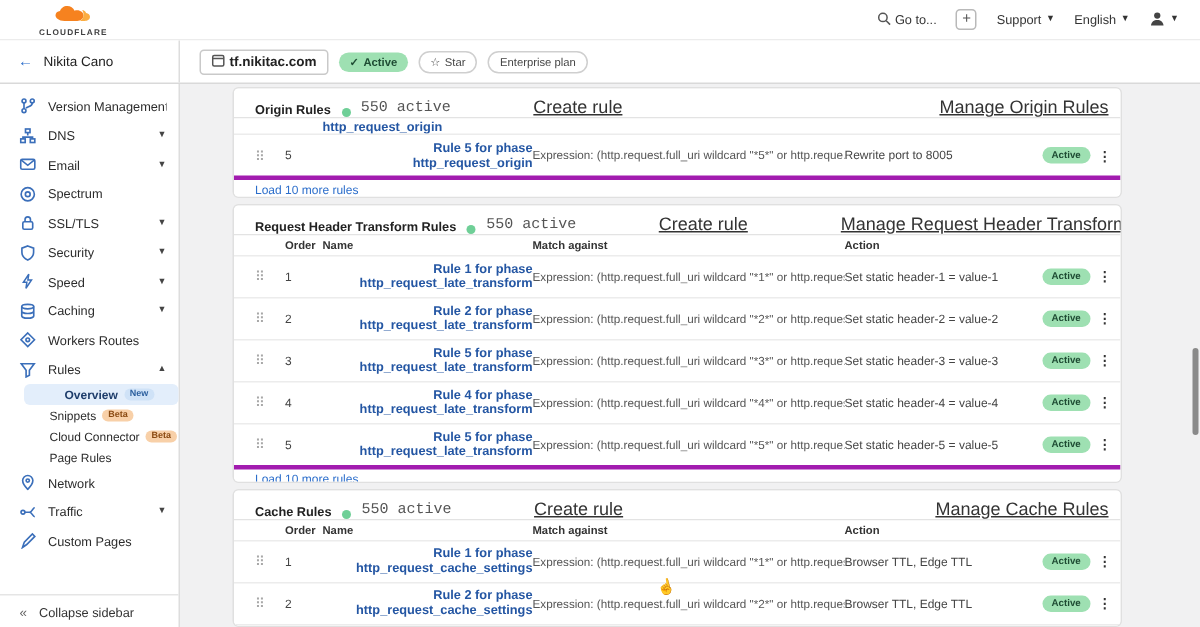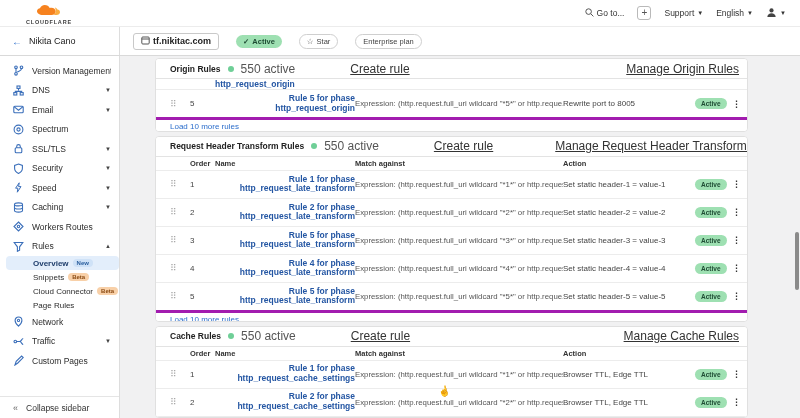--- a/index.html
+++ b/index.html
@@ -23,56 +23,56 @@
   .caret{font-size:6px;color:#333;}
   .plus-btn{width:14px;height:14px;border:1px solid #b9b9b9;border-radius:3px;background:#fff;
     font-size:10px;line-height:12px;text-align:center;color:#555;cursor:pointer;}
 
   
   .siteheader{height:29px;display:flex;border-bottom:1px solid #d9d9d9;background:#fff;}
   .account{width:120px;flex:0 0 120px;border-right:1px solid #ddd;display:flex;align-items:center;
     gap:7px;padding-left:12px;}
   .back-arrow{color:#2c6ecb;font-size:10px;}
   .account-name{font-size:9px;font-weight:normal;color:#222;}
-  .sitebar{flex:1;display:flex;align-items:center;gap:17px;padding-left:13px;}
+  .sitebar{flex:1;display:flex;align-items:center;gap:7px;padding-left:13px;}
   .domainbox{display:flex;align-items:center;gap:3px;border:1px solid #c9c9c9;border-radius:3px;
     background:#fff;padding:2px 7px;font-size:9px;font-weight:bold;color:#222;}
   .pill-badge{display:inline-flex;align-items:center;gap:3px;border-radius:9px;font-size:7.5px;
     padding:2px 7px;white-space:nowrap;}
   .pill-active{background:var(--badge-green-bg);color:var(--badge-green-text);font-weight:bold;}
   .pill-outline{border:1px solid #cfcfcf;background:#fff;color:#444;}
 
   
   .bodyrow{display:flex;height:362px;}
   .sidebar{width:120px;flex:0 0 120px;background:#fff;border-right:1px solid #ddd;
     display:flex;flex-direction:column;padding-top:5px;font-size:8.5px;position:relative;}
   .nav-item{display:flex;align-items:center;gap:8px;height:19.5px;padding:0 8px 0 13px;color:#2b2b2b;cursor:pointer;}
   .nav-item .nicon{width:11px;height:11px;flex:0 0 11px;display:flex;align-items:center;justify-content:center;}
   .nav-item svg{display:block;}
   .nav-label{flex:1;white-space:nowrap;overflow:hidden;}
   .nav-caret{font-size:6px;color:#444;}
   .sub-item{display:flex;align-items:center;gap:4px;height:14px;padding-left:33px;color:#2b2b2b;
     font-size:8px;cursor:pointer;white-space:nowrap;}
-  .sub-item.selected{background:var(--selected-bg);border-radius:4px;margin-left:6px;padding-left:27px;
+  .sub-item.selected{background:var(--selected-bg);border-radius:4px;margin-left:16px;padding-left:27px;
     font-weight:bold;color:#1e3d6b;}
   .mini-badge{font-size:6px;border-radius:6px;padding:1px 4px;font-weight:bold;}
   .mini-new{background:var(--new-bg);color:var(--new-text);}
   .mini-beta{background:var(--beta-bg);color:var(--beta-text);}
   .collapse-row{margin-top:auto;border-top:1px solid #e5e5e5;height:22px;display:flex;
     align-items:center;gap:8px;padding-left:13px;font-size:8.5px;color:#333;cursor:pointer;}
 
   
   .content{flex:1;background:var(--bg-gray);padding:2px 52px 0 35px;display:flex;
     flex-direction:column;gap:4px;overflow:hidden;position:relative;}
   .card{background:#fff;border:1px solid #e0e0e0;border-radius:4px;overflow:hidden;}
-  .sec-head{height:20px;display:flex;align-items:center;gap:7px;padding:0 8px 0 14px;
+  .sec-head{height:20px;display:flex;align-items:flex-end;gap:7px;padding:0 8px 0 14px;
     border-bottom:1px solid #e3e3e3;background:#fff;}
   .sec-title{font-size:8.5px;font-weight:bold;color:#222;white-space:nowrap;}
   .dot{width:6px;height:6px;border-radius:50%;background:var(--dot-green);flex:0 0 6px;}
-  .sec-count{font-size:12px;color:#555;white-space:nowrap;}
+  .sec-count{font-size:10px;color:#555;white-space:nowrap;font-family:Liberation Mono, monospace;}
   .linklike{font-size:12px;color:#333;text-decoration:underline;cursor:pointer;white-space:nowrap;margin-left:48px;}
   .sec-spacer{flex:1;}
   .trow{display:grid;grid-template-columns:20px 25px 140px 208px 132px 1fr 20px;
     align-items:center;padding:0 6px 0 14px;border-top:1px solid #ececec;background:#fff;}
   .colhead{height:13px;font-size:7.5px;font-weight:bold;color:#333;border-top:none;}
   .rrow{height:28px;}
   .drag{color:#a8a8a8;font-size:9px;cursor:grab;}
   .ord{font-size:8px;color:#444;}
   .rname{display:flex;flex-direction:column;font-size:8.5px;font-weight:bold;
     color:var(--link-blue);line-height:1.15;cursor:pointer;text-decoration:none;align-items:flex-end;}

